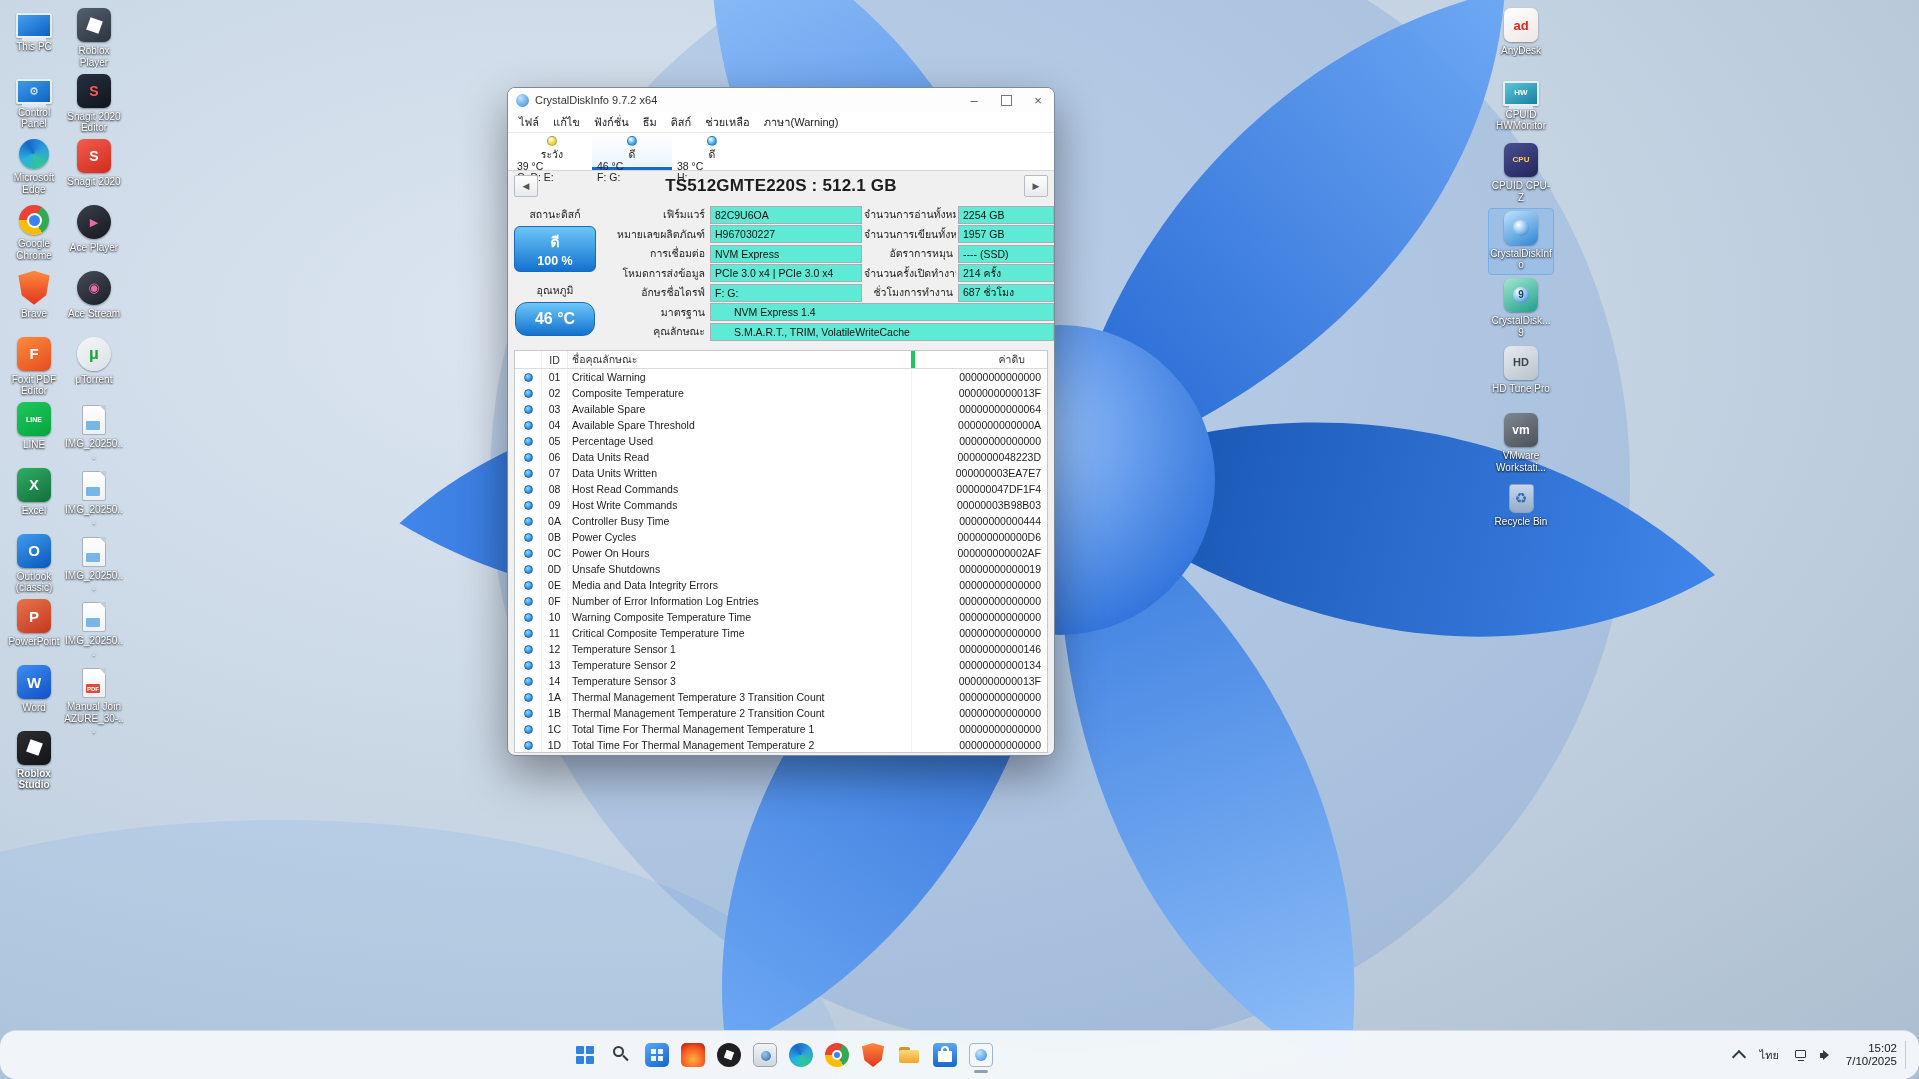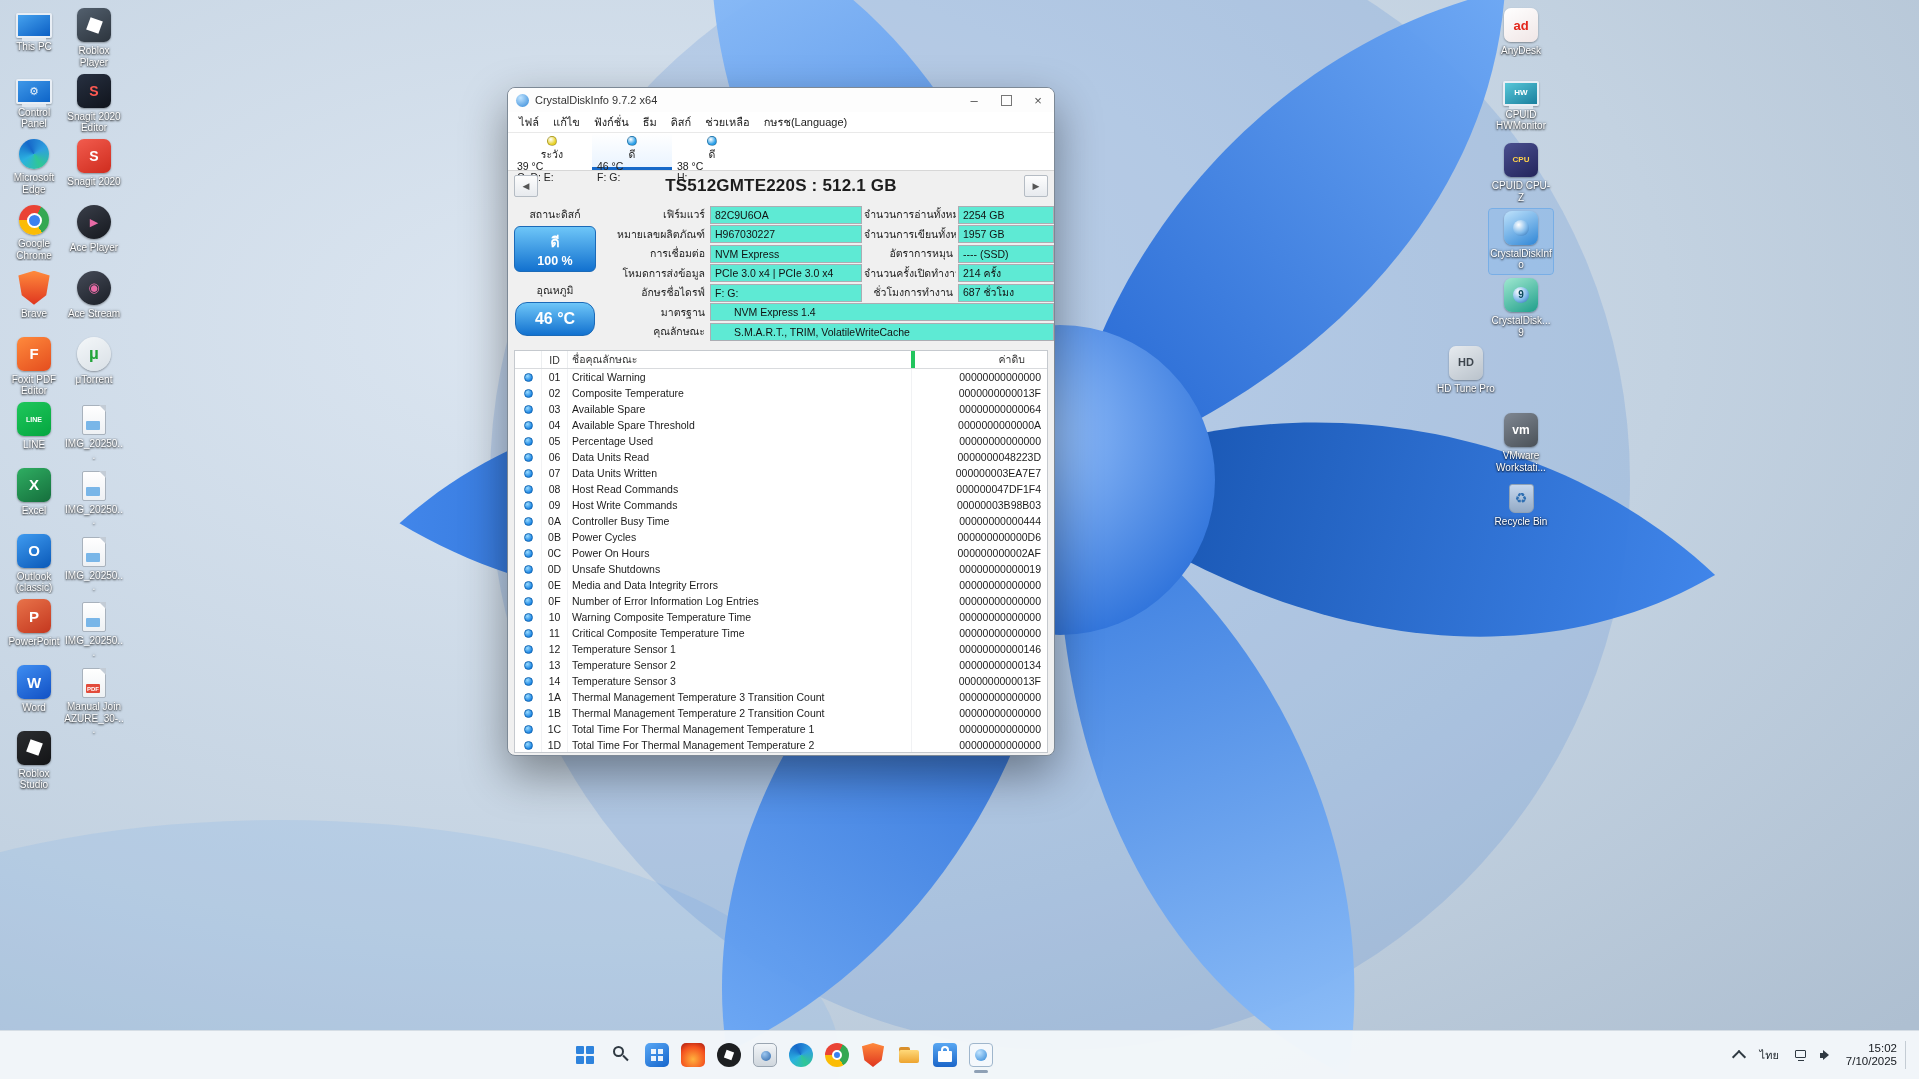--- a/index.html
+++ b/index.html
@@ -83,21 +83,21 @@
   .srow{display:grid;grid-template-columns:26px 26px 1fr 136px;height:16px;align-items:center;font-size:10.5px;color:#1c1c1c;}
   .srow > span{height:100%;display:flex;align-items:center;}
   .sdotc{justify-content:center;}
   .sdot{width:9px;height:9px;border-radius:50%;background:radial-gradient(circle at 35% 30%,#9bdcff,#1e88e5 70%);border:1px solid #1568b4;box-sizing:border-box;}
   .sid{justify-content:center;border-left:1px solid #f1f2f4;}
   .sname{padding-left:4px;border-left:1px solid #f1f2f4;}
   .sval{justify-content:flex-end;padding-right:6px;border-left:1px solid #f1f2f4;}
 
   
   .taskbar{position:absolute;left:0;right:0;bottom:0;height:48px;background:rgba(243,247,250,.97);
-     border-top:1px solid rgba(210,218,226,.9);}
+     border-top:1px solid rgba(210,218,226,.9);border-radius:16px;}
   .tb-center{position:absolute;left:568px;top:4px;display:flex;gap:2px;align-items:center;}
   .tbtn{width:34px;height:40px;display:flex;align-items:center;justify-content:center;border-radius:5px;position:relative;}
   .tbtn.running::after{content:"";position:absolute;bottom:2px;left:50%;transform:translateX(-50%);
      width:14px;height:3px;border-radius:2px;background:#8ea0b5;}
   .ti{width:24px;height:24px;display:block;position:relative;}
   .ti-start::before{content:"";position:absolute;left:3px;top:3px;width:8px;height:8px;background:#2e83dd;border-radius:1px;
      box-shadow:10px 0 0 #2e83dd,0 10px 0 #2e83dd,10px 10px 0 #2e83dd;}
   .ti-search::before{content:"";position:absolute;left:4px;top:3px;width:11px;height:11px;border:2px solid #2f3942;border-radius:50%;box-sizing:border-box;}
   .ti-search::after{content:"";position:absolute;left:13px;top:14px;width:7px;height:2px;background:#2f3942;transform:rotate(45deg);}
   .ti-blue-tiles{border-radius:5px;background:linear-gradient(145deg,#5aa8f5,#1565cc);}
@@ -231,21 +231,21 @@
           <span class="dglyph" style="--fg: #ffffff; --gs: 15px;">P</span>
         </div>
         <div class="dlabel">PowerPoint</div>
       </div>
       <div class="dtile" style="left: 4px; top: 663px; width: 60px;">
         <div class="dicon tile" style="--b1: #3f8ef2; --b2: #1150c4;">
           <span class="dglyph" style="--fg: #ffffff; --gs: 15px;">W</span>
         </div>
         <div class="dlabel">Word</div>
       </div>
-      <div class="dtile" style="left: 4px; top: 728.7px; width: 60px;">
+      <div class="dtile" style="left: 4px; top: 728.7px; width: 60px; font-weight: bold;">
         <div class="dicon roblox" style="--b1: #2b2d30; --b2: #131416;"></div>
         <div class="dlabel">Roblox Studio</div>
       </div>
       <div class="dtile" style="left: 64px; top: 6px; width: 60px;">
         <div class="dicon roblox" style="--b1: #53606e; --b2: #2c343d;"></div>
         <div class="dlabel">Roblox Player</div>
       </div>
       <div class="dtile" style="left: 64px; top: 71.7px; width: 60px;">
         <div class="dicon tile" style="--b1: #273041; --b2: #10141c;">
           <span class="dglyph" style="--fg: #ff5a52; --gs: 14px;">S</span>
@@ -319,21 +319,21 @@
       <div class="dtile sel" style="left: 1489px; top: 208.5px; width: 64px;">
         <div class="dicon crystal" style="--b1: #bfe2fb; --b2: #2f86d6;"></div>
         <div class="dlabel">CrystalDiskInfo</div>
       </div>
       <div class="dtile" style="left: 1489px; top: 276px; width: 64px;">
         <div class="dicon crystal" style="--b1: #9fe8d0; --b2: #1f9e8a;">
           <span class="dglyph" style="--fg: #0c4a5c; --gs: 10px;">9</span>
         </div>
         <div class="dlabel">CrystalDisk...9</div>
       </div>
-      <div class="dtile" style="left: 1434px; top: 343.5px; width: 64px;">
+      <div class="dtile" style="left: 1489px; top: 343.5px; width: 64px;">
         <div class="dicon tile" style="--b1: #e7ebef; --b2: #b9c2cb;">
           <span class="dglyph" style="--fg: #3d454d; --gs: 11px;">HD</span>
         </div>
         <div class="dlabel">HD Tune Pro</div>
       </div>
       <div class="dtile" style="left: 1489px; top: 411px; width: 64px;">
         <div class="dicon tile" style="--b1: #7f8792; --b2: #4a5158;">
           <span class="dglyph" style="--fg: #ffffff; --gs: 12px;">vm</span>
         </div>
         <div class="dlabel">VMware Workstati...</div>
@@ -358,21 +358,21 @@
         <span class="wb">×</span>
       </span>
     </div>
     <div class="menubar" id="menubar">
         <span class="menu-item">ไฟล์</span>
         <span class="menu-item">แก้ไข</span>
         <span class="menu-item">ฟังก์ชั่น</span>
         <span class="menu-item">ธีม</span>
         <span class="menu-item">ดิสก์</span>
         <span class="menu-item">ช่วยเหลือ</span>
-        <span class="menu-item">กษรช(Language)</span>
+        <span class="menu-item">ภาษา(Warning)</span>
       </div>
     <div class="drivebar" id="drivebar">
         <div class="drivetab">
           <div class="drow">
             <span class="ddot" style="background: radial-gradient(circle at 35% 30%, rgb(255, 255, 255), rgb(232, 210, 42) 65%);"></span>
             <span class="dstatus">ระวัง</span>
           </div>
           <div class="dtemp">39 °C</div>
           <div class="dletters">C: D: E:</div>
         </div>

